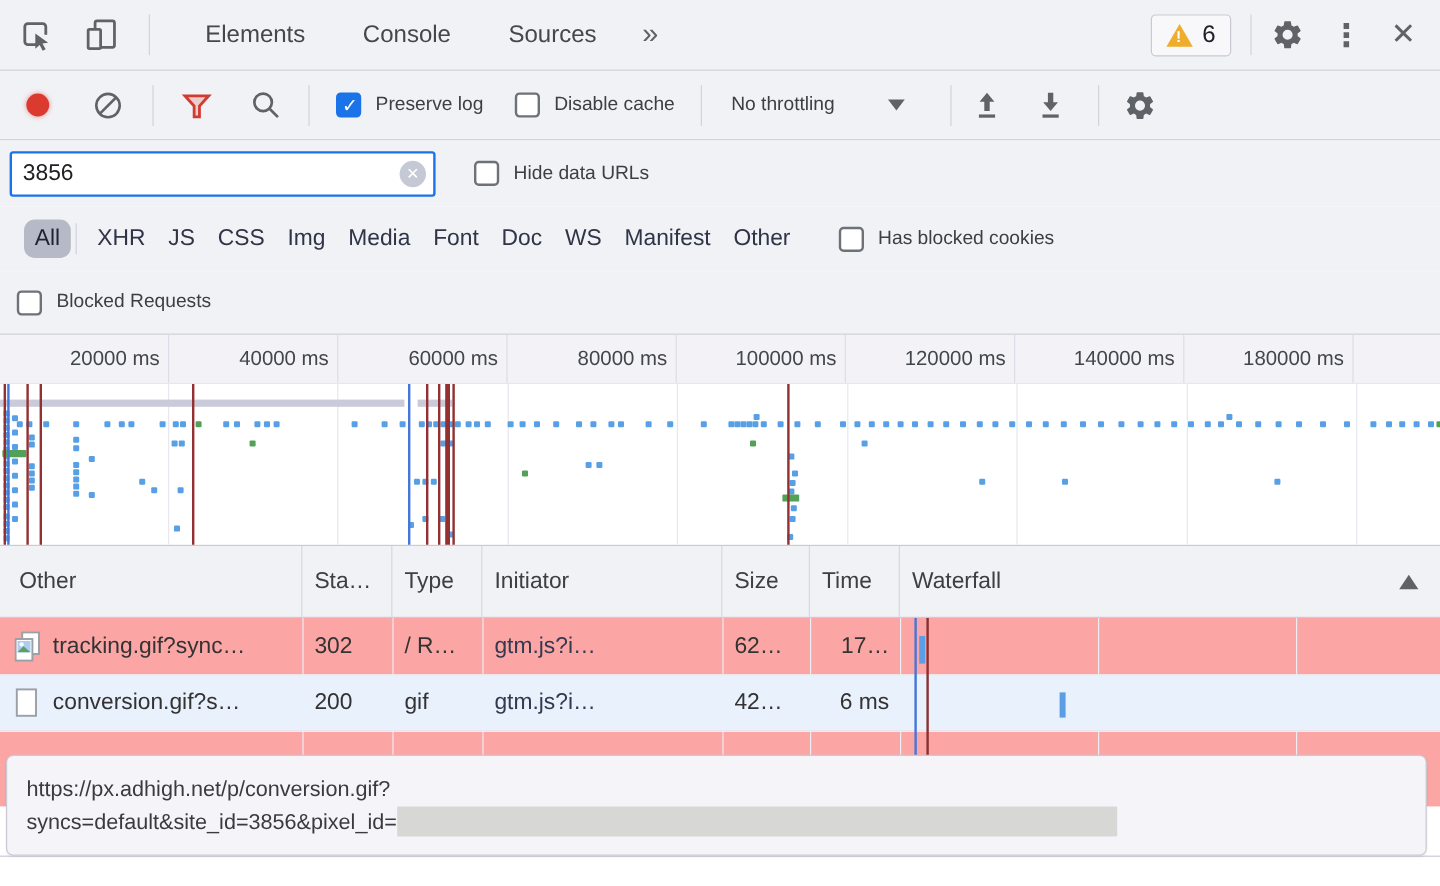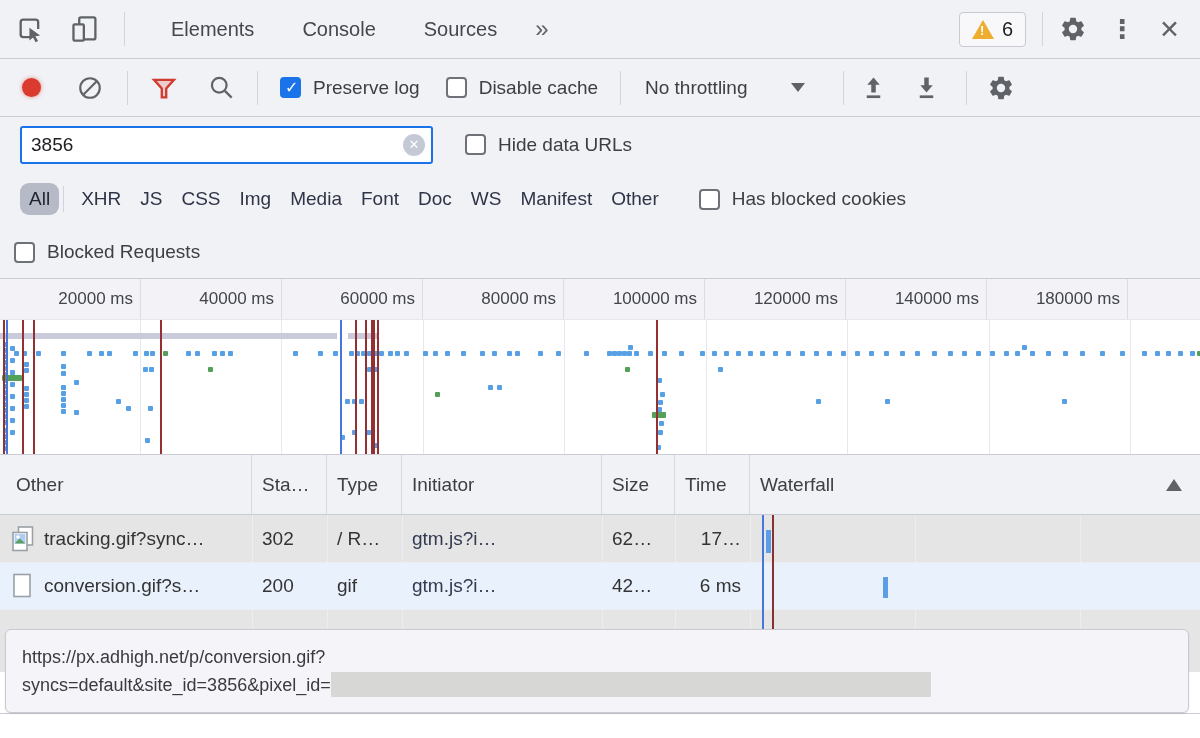--- a/index.html
+++ b/index.html
@@ -21,26 +21,26 @@
   .tri-warn { width:0; height:0; border-left:11px solid transparent; border-right:11px solid transparent; border-bottom:19px solid #eead2c; position:relative; }
   .tri-warn::after { content:"!"; position:absolute; left:-3px; top:3px; color:#fff; font-size:13px; font-weight:bold; }
   .glyph-btn { color:#5f6368; }
 
   
   .nettools { height:58px; border-bottom:1px solid #c9ccd4; }
   .rec-dot { width:19px; height:19px; border-radius:50%; background:#da3b2e; box-shadow:0 0 4px rgba(218,59,46,.55); margin-left:22px; }
   .cb { width:21px; height:21px; border:2px solid #6f7178; border-radius:4px; background:#fff; flex:none; position:relative; }
   .cb.checked { background:#1a73e8; border-color:#1a73e8; }
   .cb.checked::after { content:"✓"; position:absolute; left:3px; top:-1px; color:#fff; font-size:16px; font-weight:bold; }
-  .lbl { font-size:19px; color:#3c4043; margin-left:12px; white-space:nowrap; }
+  .lbl { font-size:16px; color:#3c4043; margin-left:12px; white-space:nowrap; }
   .dd-arrow { width:0; height:0; border-left:7px solid transparent; border-right:7px solid transparent; border-top:9px solid #5f6368; margin-left:44px; }
 
   
   .filterrow { height:55px; }
-  .filter-box { position:relative; margin-left:20px; width:413px; height:38px; }
+  .filter-box { position:relative; margin-left:8px; width:355px; height:38px; }
   .filter-input { width:100%; height:100%; border:2px solid #1a73e8; border-radius:3px; font-size:19px; padding:0 36px 0 9px; color:#202124; background:#fff; font-family:inherit; outline:none; }
   .clear-btn { position:absolute; right:8px; top:8px; width:22px; height:22px; border-radius:50%; background:#c5c9d6; color:#fff; font-size:13px; display:flex; align-items:center; justify-content:center; }
 
   
   .chipsrow { height:54px; padding-left:20px; }
   .chip { font-size:19px; color:#2f3447; padding:5px 9px; margin-right:1px; white-space:nowrap; }
   .chip.active { background:#b6bac6; border-radius:9px; color:#1f2433; }
   .chipsrow .vsep { height:26px; margin:0 8px 0 3px; }
 
   .blockedrow { height:53px; padding-left:14px; border-bottom:1px solid #c9ccd4; }
@@ -61,21 +61,21 @@
   .gh-cell { display:flex; align-items:center; font-size:19px; color:#3c4043; border-right:1px solid #d7d8e0; padding-left:10px; flex:none; position:relative; }
   .col-name { width:252px; padding-left:16px; }
   .col-status { width:75px; }
   .col-type { width:75px; }
   .col-init { width:200px; }
   .col-size { width:73px; }
   .col-time { width:75px; }
   .col-wf { flex:1 1 auto; border-right:none; }
   .sort-tri { position:absolute; right:18px; top:24px; width:0; height:0; border-left:8px solid transparent; border-right:8px solid transparent; border-bottom:12px solid #5f6368; }
 
-  .grid-body { position:relative; height:157px; background:#e5e5e5; }
+  .grid-body { position:relative; height:157px; background:#fca5a5; }
   .body-sep { position:absolute; top:0; bottom:0; width:1px; background:#ececf2; }
   .wf-blue { position:absolute; top:0; bottom:0; width:2px; background:#4676d8; z-index:2; }
   .wf-red { position:absolute; top:0; bottom:0; width:2px; background:#8b3032; z-index:2; }
   .wf-bar { position:absolute; background:#5b9ee6; z-index:3; }
   .req-row { position:absolute; left:0; right:0; height:47px; display:flex; align-items:center; z-index:4; }
   .req-row .cell { font-size:19px; color:#333; padding-left:10px; white-space:nowrap; overflow:hidden; flex:none; display:flex; align-items:center; height:100%; }
   .row-tint { position:absolute; left:0; right:0; height:47px; background:#e9f1fd; z-index:1; }
   .hline { position:absolute; left:0; right:0; height:1px; background:#ececf2; z-index:1; }
   .hline.strong { background:#c9ccd4; z-index:5; }
   .init-link { color:#323a50; }

